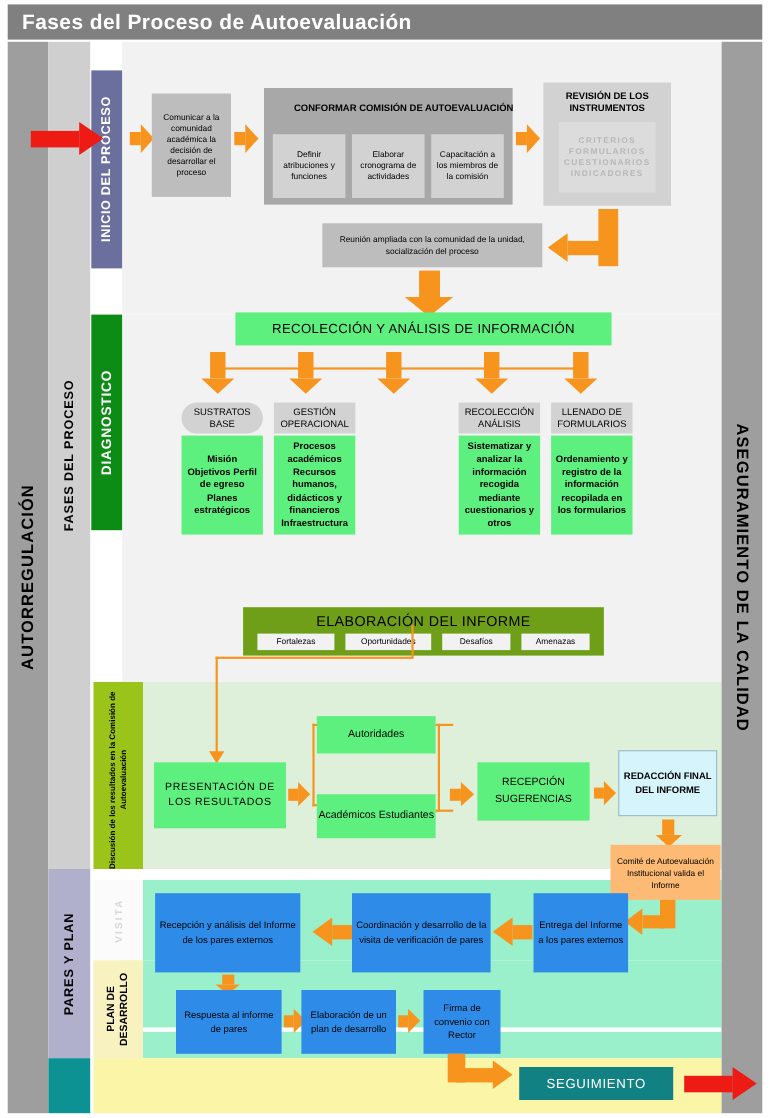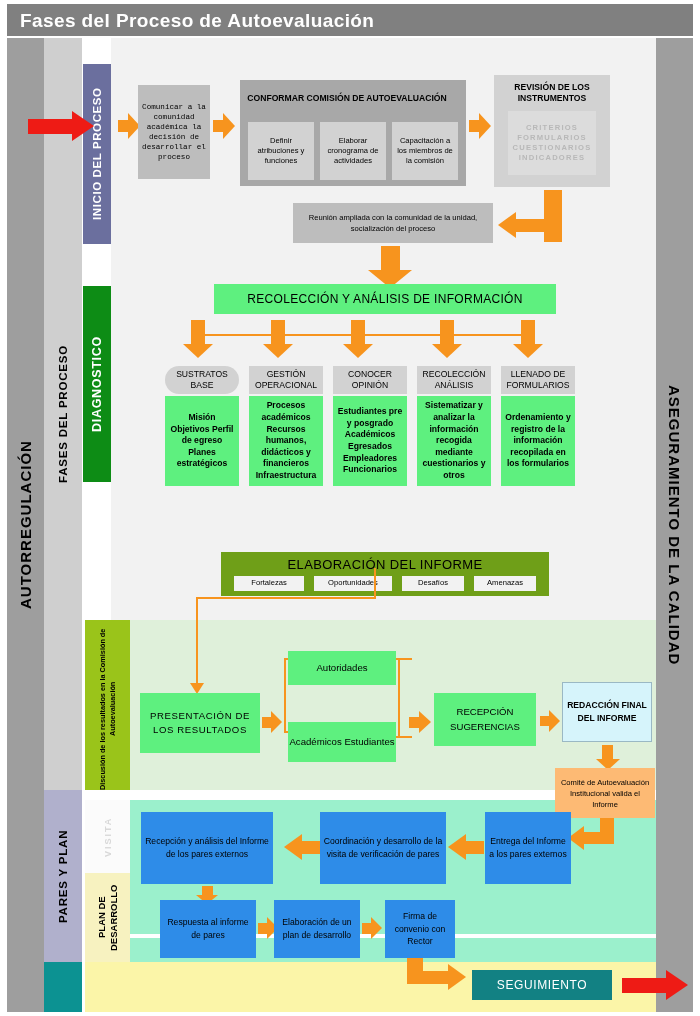--- a/index.html
+++ b/index.html
@@ -150,27 +150,27 @@
   <div class="abs" id="colR">
     <div class="lbl ctr">ASEGURAMIENTO DE LA CALIDAD</div>
   </div>
 
   <div class="redarr abs" style="left:28px;top:119px;width:44px;height:15px;"></div>
   <div class="redchev abs" style="left:72px;top:111px;border-width:15px 0 15px 22px;"></div>
 
   <div class="arrR abs" style="left:118px;top:120px;width:10px;height:12px;"></div>
   <div class="chevR abs" style="left:128px;top:113px;border-width:13px 0 13px 12px;"></div>
 
-  <div class="abs gbox ctr tiny" style="left:138px;top:85px;width:72px;height:94px;padding:3px;font-family:Liberation Mono, monospace;">Comunicar a la comunidad académica la decisión de desarrollar el proceso</div>
+  <div class="abs gbox ctr tiny" style="left:138px;top:85px;width:72px;height:94px;padding:3px;">Comunicar a la comunidad académica la decisión de desarrollar el proceso</div>
 
   <div class="arrR abs" style="left:213px;top:120px;width:10px;height:12px;"></div>
   <div class="chevR abs" style="left:223px;top:113px;border-width:13px 0 13px 12px;"></div>
 
   <div class="abs gboxDk" style="left:240px;top:80px;width:226px;height:106px;">
-    <div class="ctr sm b" style="position:absolute;left:0;top:4px;width:214px;height:28px;line-height:1.25;">CONFORMAR COMISIÓN DE AUTOEVALUACIÓN</div>
+    <div class="ctr sm b" style="position:absolute;left:20px;top:4px;width:214px;height:28px;line-height:1.25;">CONFORMAR COMISIÓN DE AUTOEVALUACIÓN</div>
     <div class="abs gboxLt ctr tiny" style="left:8px;top:42px;width:66px;height:58px;padding:2px;">Definir atribuciones y funciones</div>
     <div class="abs gboxLt ctr tiny" style="left:80px;top:42px;width:66px;height:58px;padding:2px;">Elaborar cronograma de actividades</div>
     <div class="abs gboxLt ctr tiny" style="left:152px;top:42px;width:66px;height:58px;padding:2px;">Capacitación a los miembros de la comisión</div>
   </div>
 
   <div class="arrR abs" style="left:469px;top:120px;width:10px;height:12px;"></div>
   <div class="chevR abs" style="left:479px;top:113px;border-width:13px 0 13px 12px;"></div>
 
   <div class="abs gboxLt" style="left:494px;top:75px;width:116px;height:112px;">
     <div class="ctr sm b" style="position:absolute;left:4px;top:5px;width:108px;height:26px;text-align:center;line-height:1.25;">REVISIÓN DE LOS INSTRUMENTOS</div>
@@ -207,24 +207,20 @@
   <div class="chevD abs" style="left:513px;top:344px;border-width:14px 15px 0 15px;"></div>
 
   <div class="abs" style="left:165px;top:366px;width:74px;height:120px;">
     <div class="abs grnHdr ctr sm" style="left:0;top:0;width:74px;height:28px;padding:2px;line-height:1.25;border-radius:14px;">SUSTRATOS BASE</div>
     <div class="abs grn ctr sm b" style="left:0;top:30px;width:74px;height:90px;padding:3px;line-height:1.35;">Misión Objetivos Perfil de egreso Planes estratégicos</div>
   </div>
   <div class="abs" style="left:249px;top:366px;width:74px;height:116px;">
     <div class="abs grnHdr ctr sm" style="left:0;top:0;width:74px;height:28px;padding:2px;line-height:1.25;">GESTIÓN OPERACIONAL</div>
     <div class="abs grn ctr sm b" style="left:0;top:30px;width:74px;height:90px;padding:3px;line-height:1.35;">Procesos académicos Recursos humanos, didácticos y financieros Infraestructura</div>
   </div>
-  <div class="abs" style="left:333px;top:366px;width:74px;height:120px;">
-    <div class="abs grnHdr ctr sm" style="left:0;top:0;width:74px;height:28px;padding:2px;line-height:1.25;">CONOCER OPINIÓN</div>
-    <div class="abs grn ctr sm b" style="left:0;top:30px;width:74px;height:90px;padding:3px;line-height:1.35;">Estudiantes pre y posgrado Académicos Egresados Empleadores Funcionarios</div>
-  </div>
   <div class="abs" style="left:417px;top:366px;width:74px;height:120px;">
     <div class="abs grnHdr ctr sm" style="left:0;top:0;width:74px;height:28px;padding:2px;line-height:1.25;">RECOLECCIÓN ANÁLISIS</div>
     <div class="abs grn ctr sm b" style="left:0;top:30px;width:74px;height:90px;padding:3px;line-height:1.35;">Sistematizar y analizar la información recogida mediante cuestionarios y otros</div>
   </div>
   <div class="abs" style="left:501px;top:366px;width:74px;height:120px;">
     <div class="abs grnHdr ctr sm" style="left:0;top:0;width:74px;height:28px;padding:2px;line-height:1.25;">LLENADO DE FORMULARIOS</div>
     <div class="abs grn ctr sm b" style="left:0;top:30px;width:74px;height:90px;padding:3px;line-height:1.35;">Ordenamiento y registro de la información recopilada en los formularios</div>
   </div>
 
   <div class="abs olive" style="left:221px;top:524px;width:328px;height:44px;">

